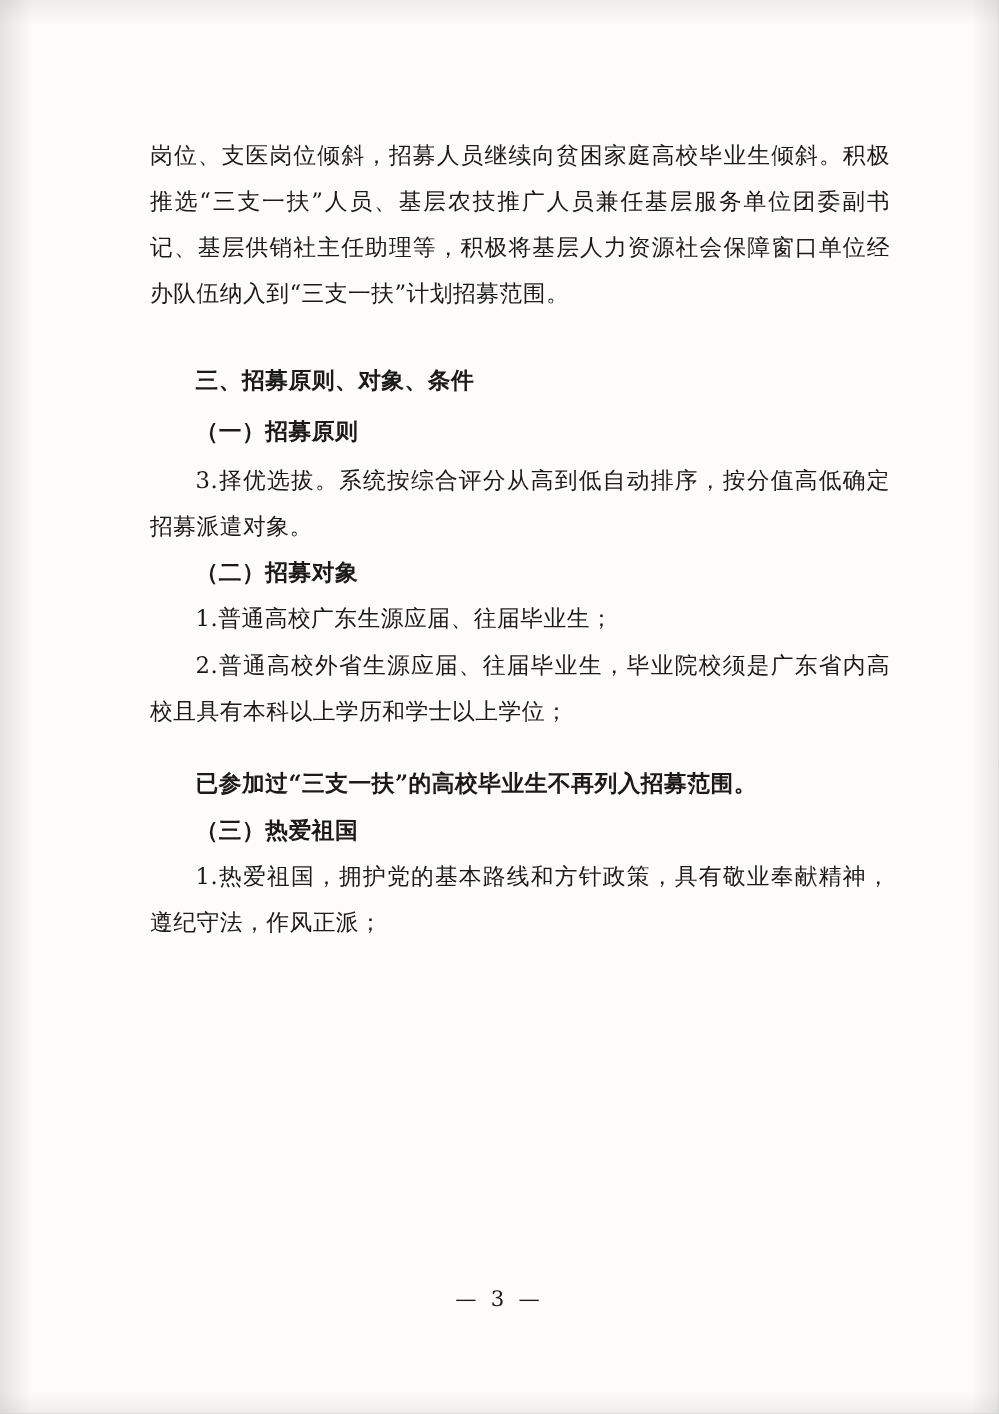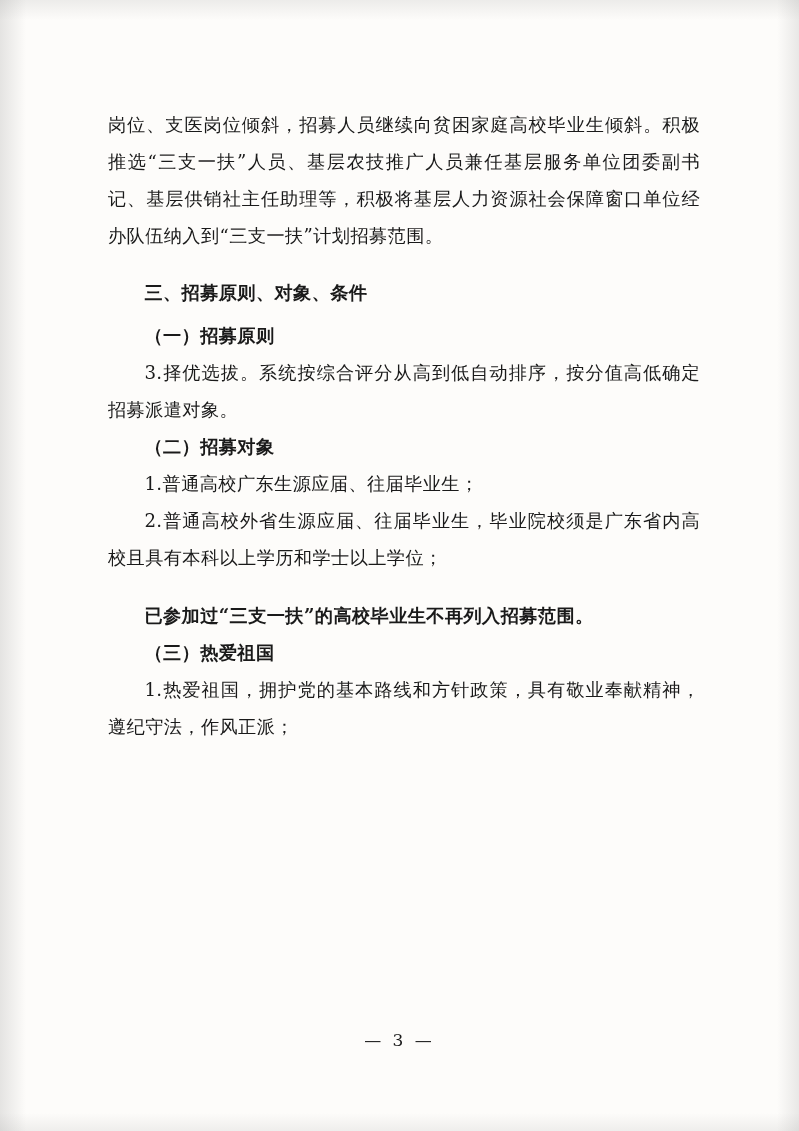--- a/index.html
+++ b/index.html
@@ -26,21 +26,21 @@
     top: 0; left: 0; right: 0; bottom: 0;
     pointer-events: none;
     background:
       linear-gradient(to right, rgba(140,140,140,0.22) 0px, rgba(255,255,255,0) 26px),
       linear-gradient(to left, rgba(150,150,150,0.20) 0px, rgba(255,255,255,0) 22px),
       linear-gradient(to bottom, rgba(150,150,150,0.16) 0px, rgba(255,255,255,0) 20px),
       linear-gradient(to top, rgba(150,150,150,0.14) 0px, rgba(255,255,255,0) 18px);
   }
   .content {
     position: absolute;
-    left: 108px;
+    left: 120px;
     top: 106px;
     width: 592px;
   }
   p {
     margin: 0;
     font-size: 18.2px;
     line-height: 37px;
     color: #1a1a1a;
     text-align: justify;
     text-justify: inter-ideograph;
@@ -52,24 +52,25 @@
   }
   p.bold {
     font-weight: bold;
     margin-top: 21px;
   }
   p.head {
     font-weight: bold;
     text-indent: 2em;
   }
   .sp-before {
-    margin-top: 20px;
+    margin-top: 32px;
   }
   .sp-small {
     margin-top: 6px;
+    font-family: Liberation Mono, monospace;
   }
   .pagenum {
     position: absolute;
     left: 0;
     right: 0;
     top: 1030px;
     text-align: center;
     font-size: 17px;
     color: #1a1a1a;
     letter-spacing: 3px;

